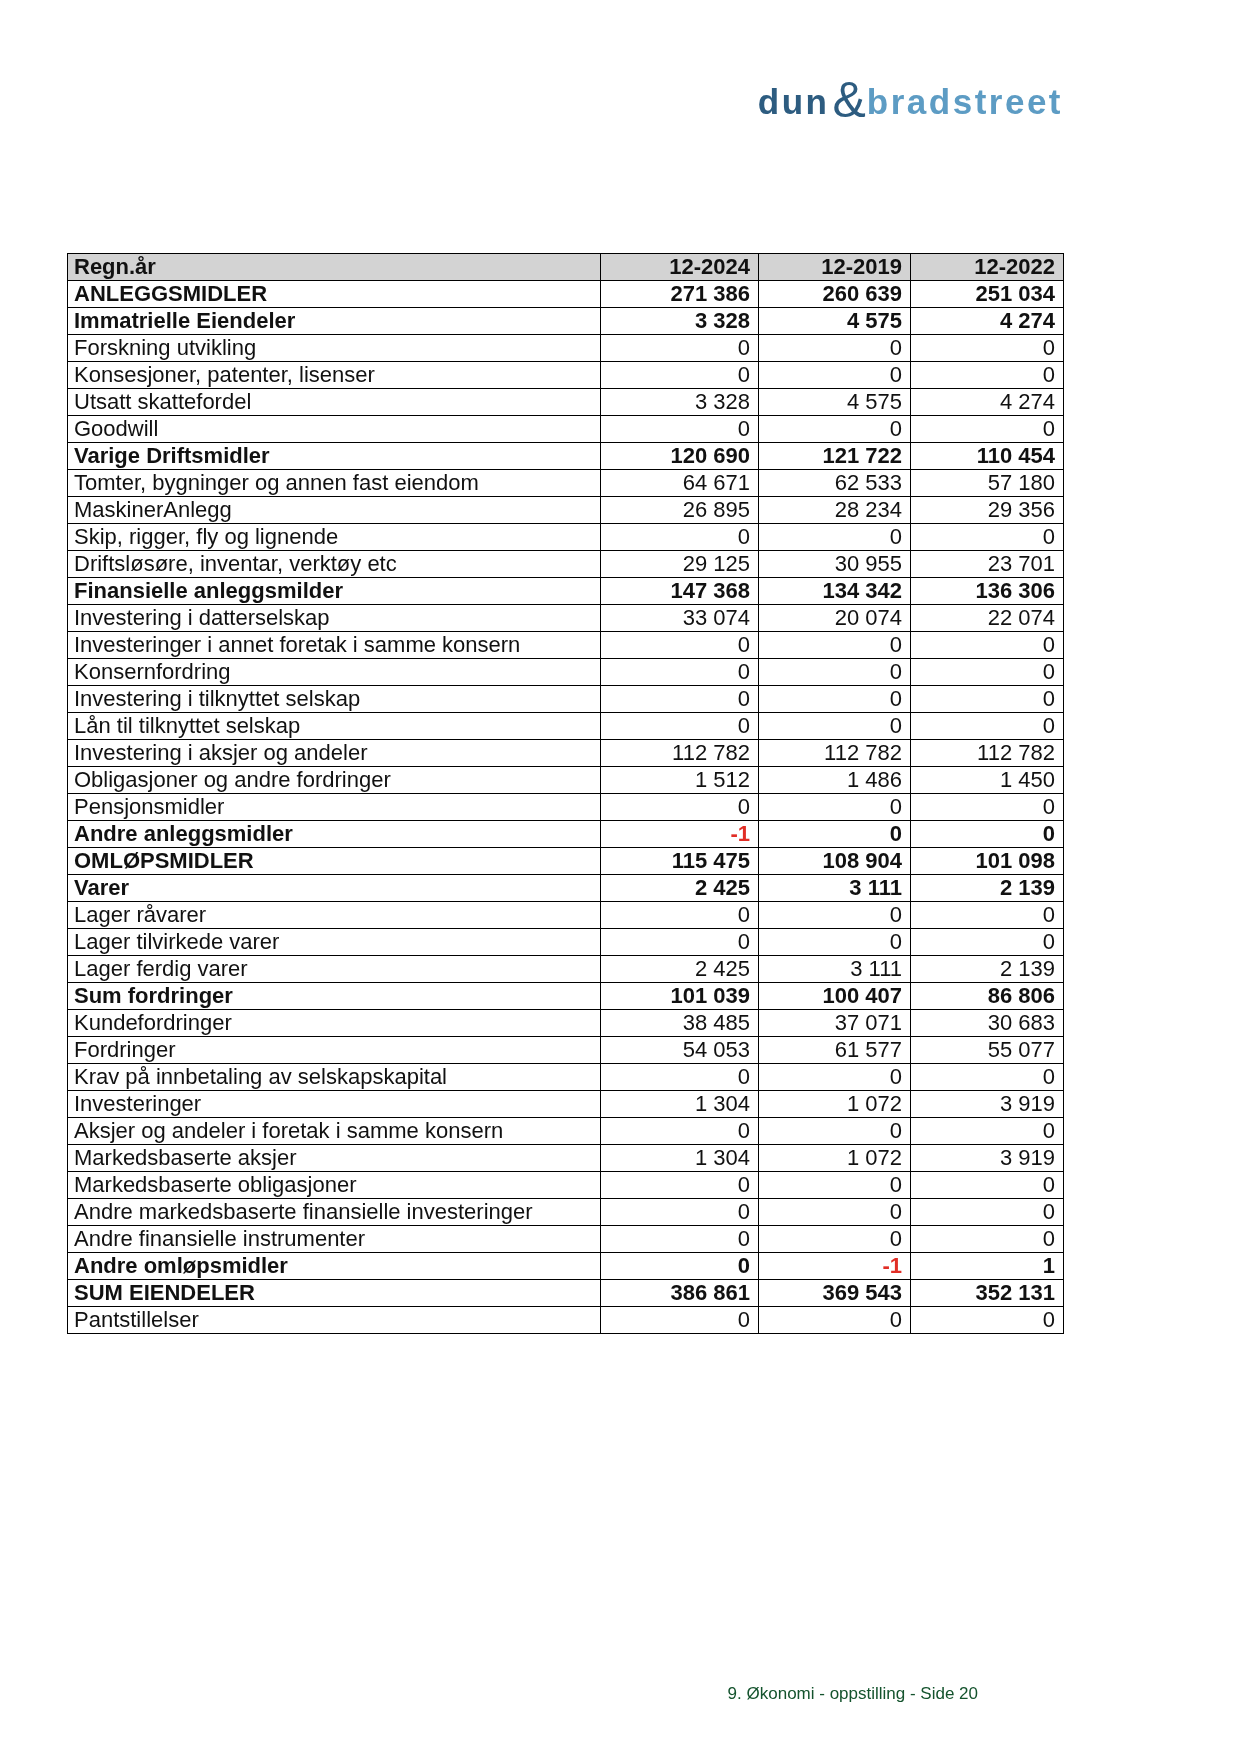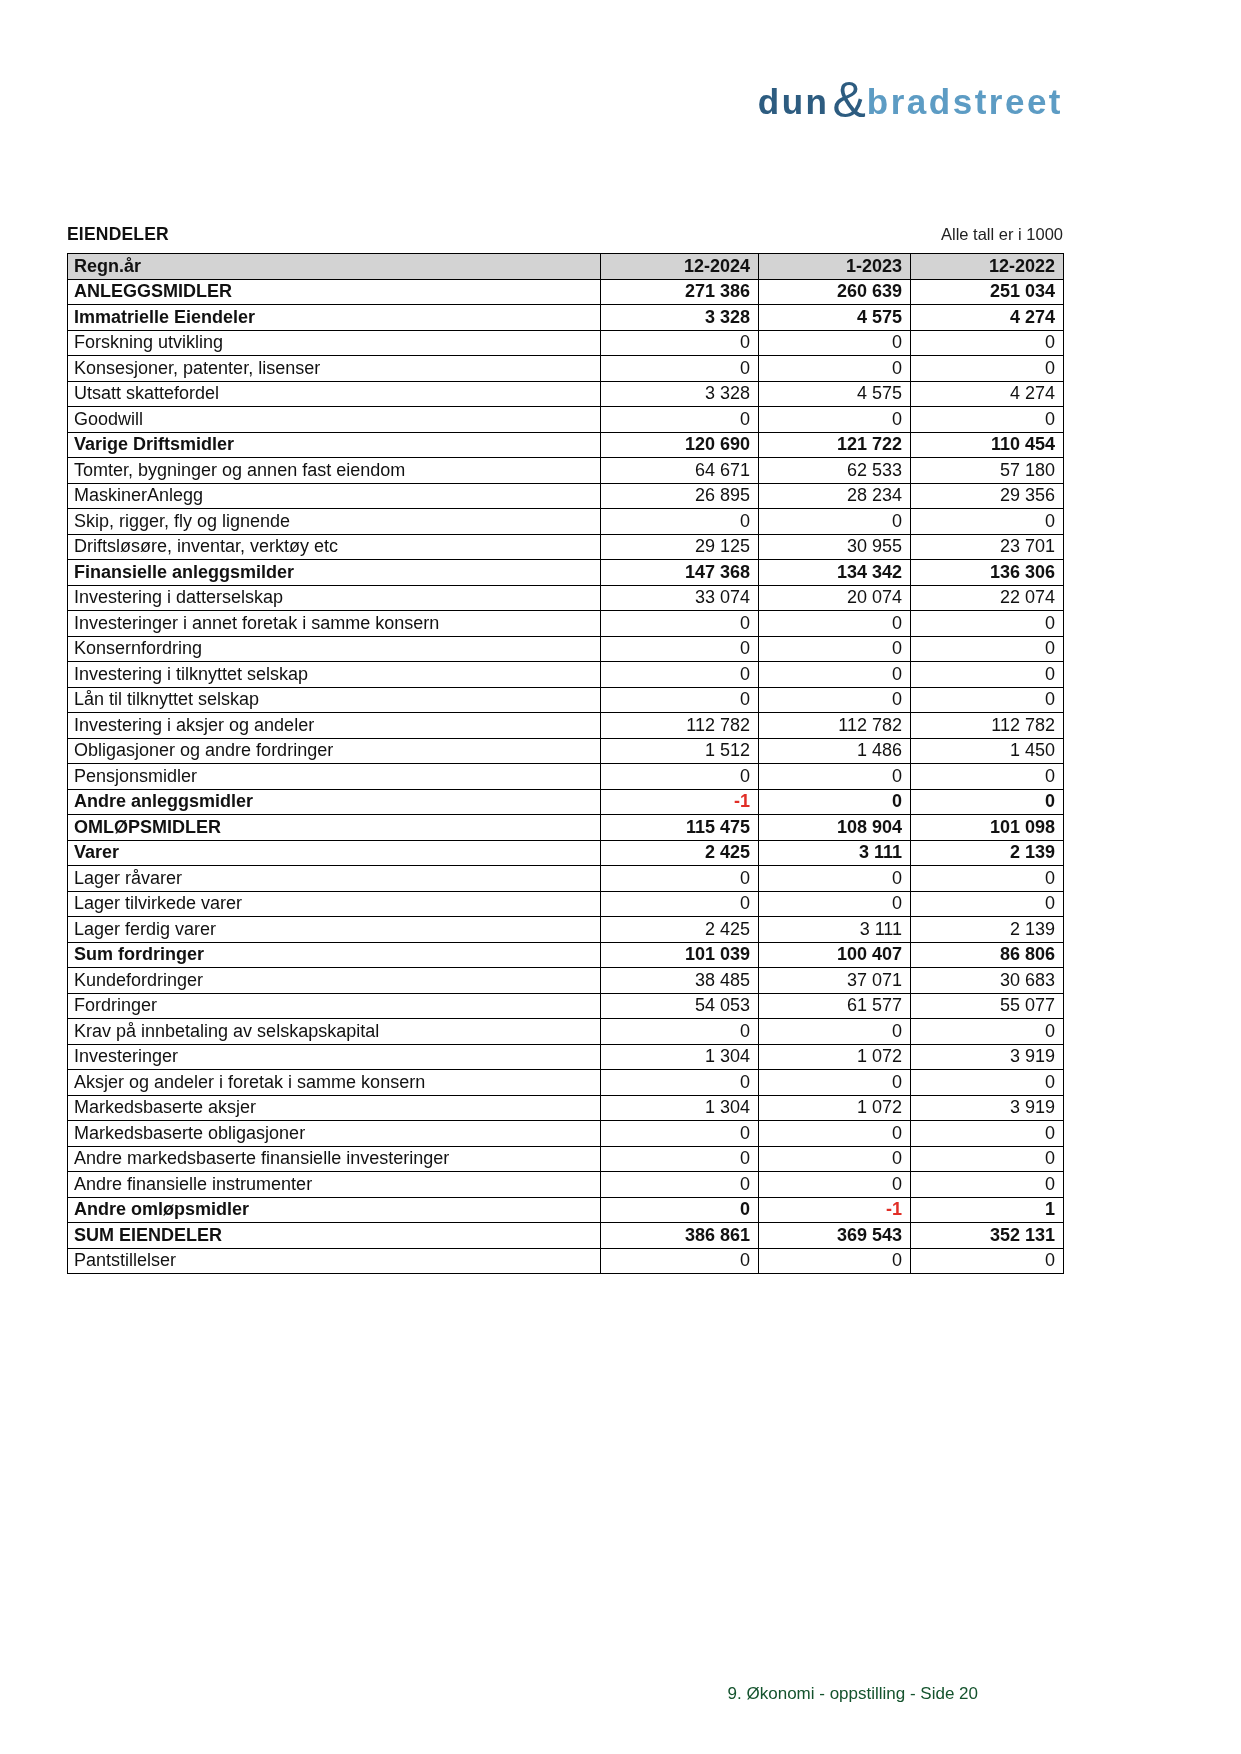--- a/index.html
+++ b/index.html
@@ -62,21 +62,21 @@
   }
 
   
   .balance-table {
     position: absolute;
     left: 67px;
     top: 253px;
     width: 996px;
     border-collapse: collapse;
     table-layout: fixed;
-    font-size: 18px;
+    font-size: 22px;
     color: #111;
   }
   .balance-table col.c-label { width: 533px; }
   .balance-table col.c-y1 { width: 158px; }
   .balance-table col.c-y2 { width: 152px; }
   .balance-table col.c-y3 { width: 153px; }
 
   .balance-table th, .balance-table td {
     border: 1.5px solid #000000;
     height: 24.5px;
@@ -104,37 +104,33 @@
 <body>
 
 <div class="page">
 
   <div class="logo">
     <span class="word" style="color: rgb(45, 92, 128);">dun</span>
     <span class="amp" style="color: rgb(45, 92, 128);">&amp;</span>
     <span class="word light" style="color: rgb(93, 156, 196);">bradstreet</span>
   </div>
 
-  <div class="title-row">
-    <span class="page-title">EIENDELER</span>
-    <span class="units-note">Alle tall er i 1000</span>
-  </div>
 
   <table class="balance-table">
     <colgroup>
       <col class="c-label">
         <col class="c-y1">
         <col class="c-y2">
         <col class="c-y3">
     </colgroup>
     <thead>
       <tr>
         <th>Regn.år</th>
         <th class="num">12-2024</th>
-        <th class="num">1-2023</th>
+        <th class="num">12-2019</th>
         <th class="num">12-2022</th>
       </tr>
     </thead>
     <tbody>
         <tr class="bold">
           <td>ANLEGGSMIDLER</td>
           <td class="num">271 386</td>
           <td class="num">260 639</td>
           <td class="num">251 034</td>
         </tr>

